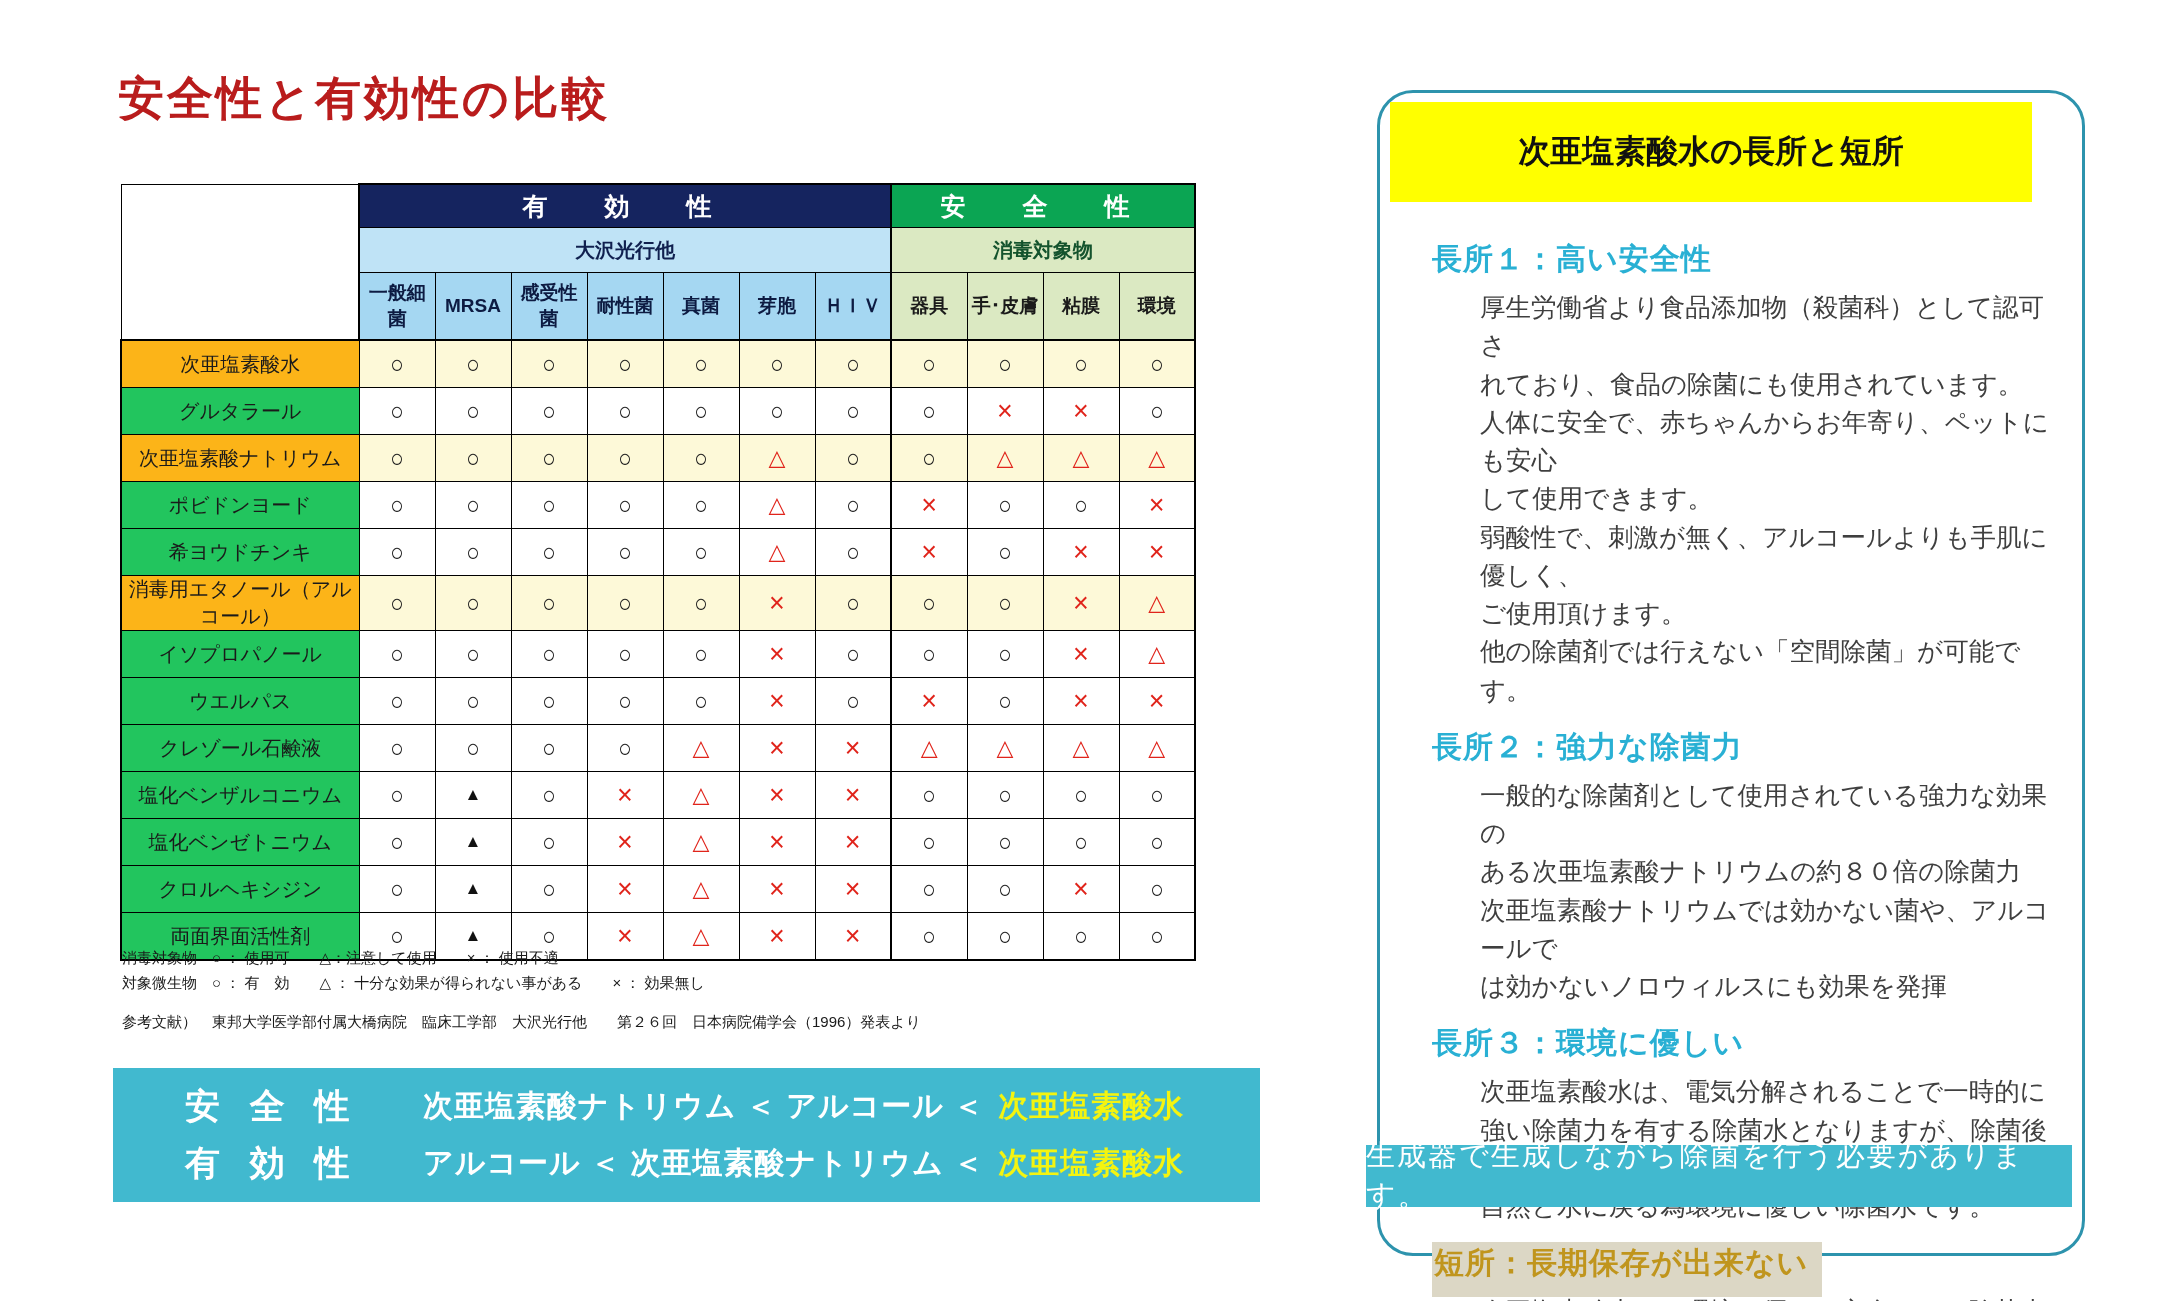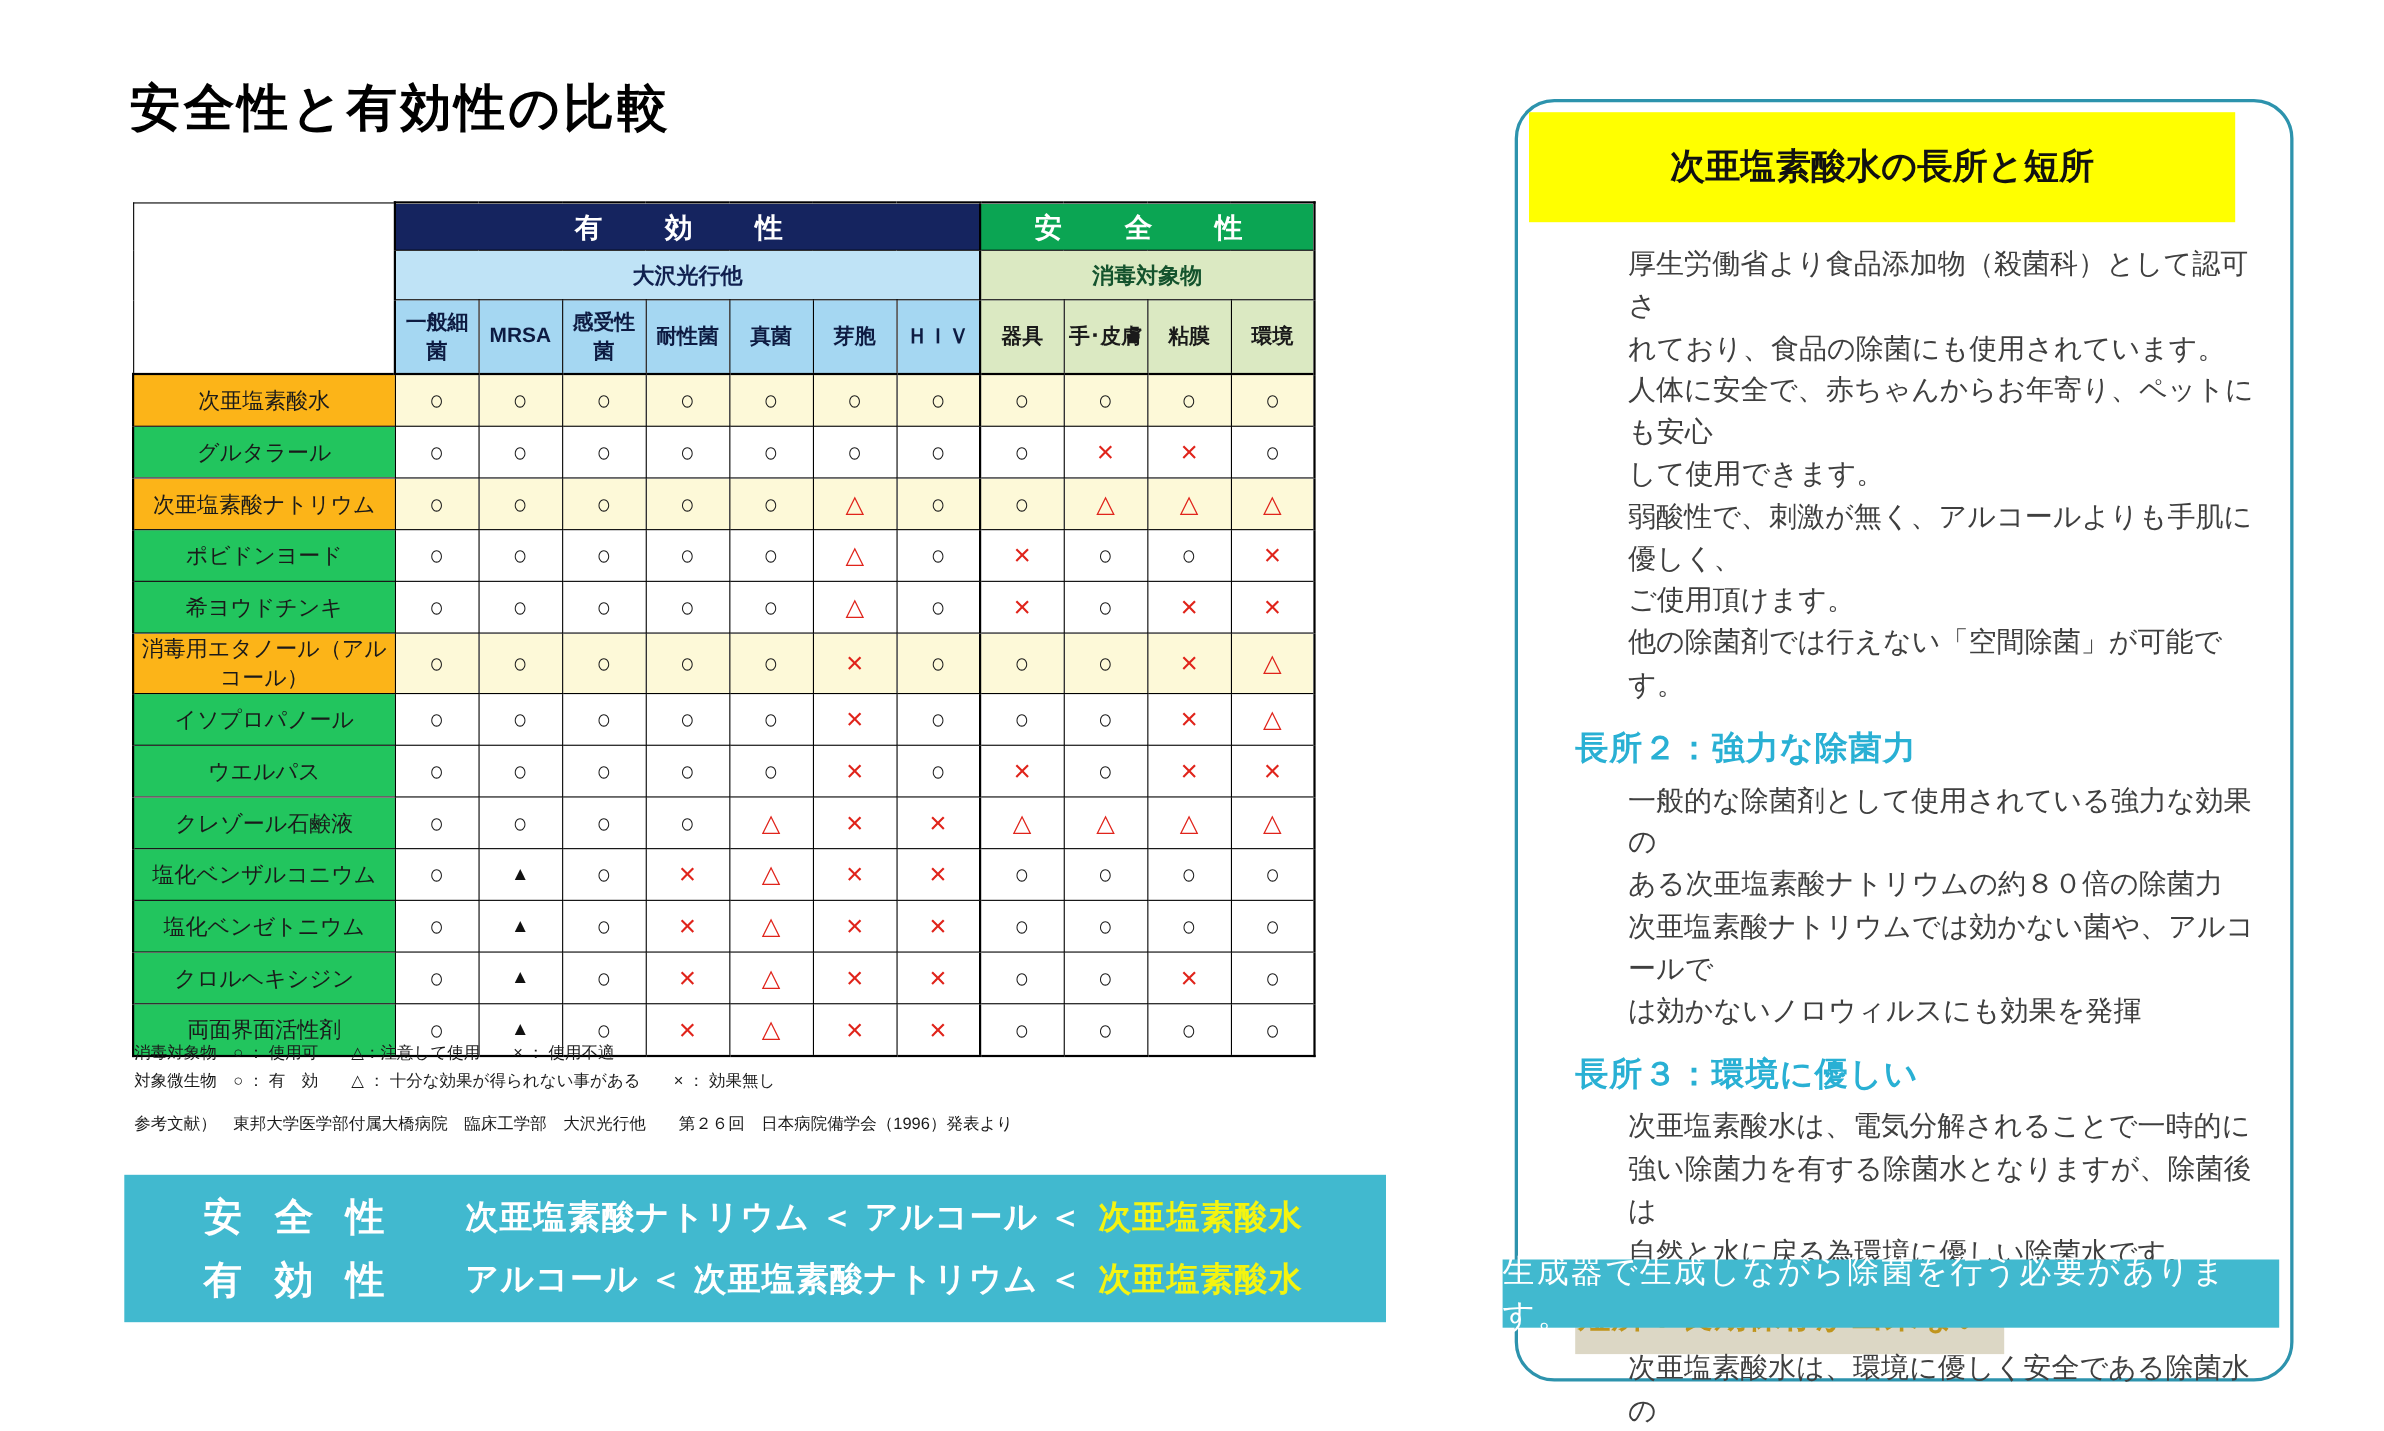--- a/index.html
+++ b/index.html
@@ -1,21 +1,21 @@
 <!DOCTYPE html>
 <html><head>
 <meta charset="utf-8">
 <style>
   html,body{margin:0;padding:0;background:#ffffff;}
   .page{position:relative;width:2167px;height:1301px;background:#ffffff;overflow:hidden;
         font-family:"Liberation Sans","DejaVu Sans",sans-serif;color:#1a1a1a;}
 
   
   .main-title{position:absolute;left:118px;top:68px;font-size:46px;font-weight:bold;
-              color:#000000;letter-spacing:3px;}
+              color:#b91c1c;letter-spacing:3px;}
 
   .tbl-wrap{position:absolute;left:120px;top:183px;}
   table.cmp{border-collapse:collapse;table-layout:fixed;}
   table.cmp td,table.cmp th{padding:0;text-align:center;vertical-align:middle;
       border:1.5px solid #000;overflow:hidden;}
   td.corner{border:none;background:#ffffff;}
   .grp-eff{background:#15245f;color:#ffffff;font-size:25px;font-weight:bold;letter-spacing:16px;height:42px;}
   .grp-safe{background:#0ba553;color:#ffffff;font-size:25px;font-weight:bold;letter-spacing:16px;}
   .sub-blue{background:#bfe3f6;font-size:20px;height:44px;color:#10204f;}
   .sub-green{background:#dbe9c2;font-size:20px;color:#14532d;}
@@ -311,20 +311,21 @@
       <div class="banner-row">
         <span class="banner-label">有 効 性</span>
         <span class="banner-cmp">アルコール ＜ 次亜塩素酸ナトリウム ＜</span>
         <span class="banner-hl">次亜塩素酸水</span>
       </div>
     </div>
 
   <div class="panel">
     <div class="panel-title">次亜塩素酸水の長所と短所</div>
     <div class="sections" id="panel-sections">
+        <div class="sec-h pro"><span>長所１：高い安全性</span></div>
         <div class="sec-b">厚生労働省より食品添加物（殺菌科）として認可さ
 れており、食品の除菌にも使用されています。
 人体に安全で、赤ちゃんからお年寄り、ペットにも安心
 して使用できます。
 弱酸性で、刺激が無く、アルコールよりも手肌に優しく、
 ご使用頂けます。
 他の除菌剤では行えない「空間除菌」が可能です。</div>
         <div class="sec-h pro"><span>長所２：強力な除菌力</span></div>
         <div class="sec-b">一般的な除菌剤として使用されている強力な効果の
 ある次亜塩素酸ナトリウムの約８０倍の除菌力

